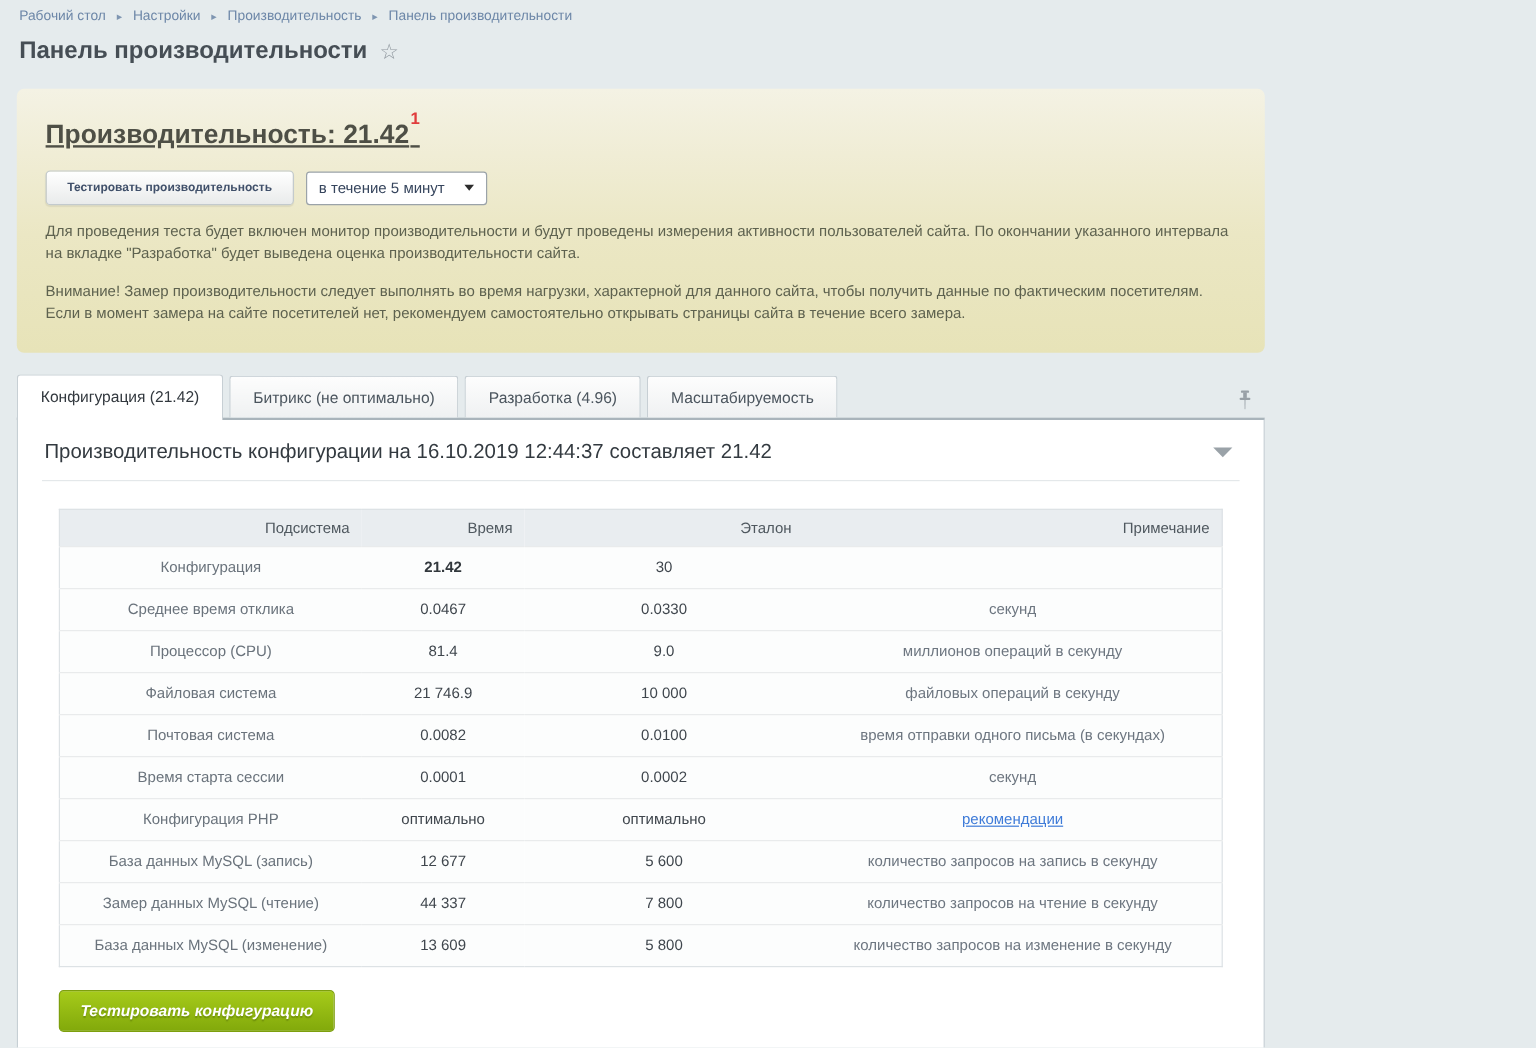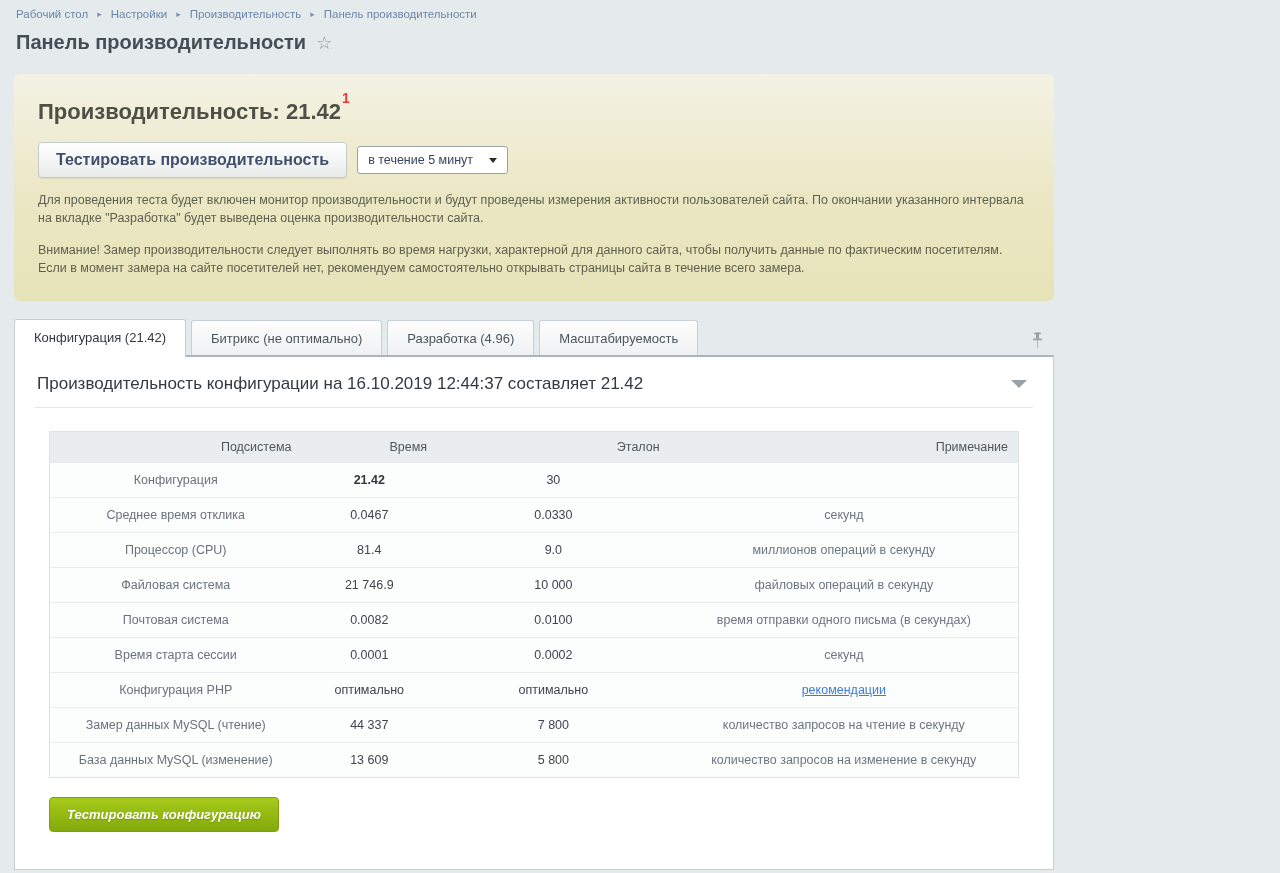--- a/index.html
+++ b/index.html
@@ -22,29 +22,29 @@
   .page-title { font-size: 20px; font-weight: bold; color: #464e55; }
   .fav-star { margin-left: 10px; font-size: 18px; color: #8f979e; cursor: pointer; line-height: 1; }
 
   
   .perf-panel {
     margin: 20px 14px 0;
     border-radius: 6px;
     background: linear-gradient(180deg, #f4f2e4 0%, #ebe7c4 55%, #e7e3b8 100%);
     padding: 24px 24px 24px;
   }
-  .perf-heading { font-size: 22px; font-weight: bold; color: #4e4f46; }
+  .perf-heading { font-size: 22px; font-weight: bold; color: #4e4f46; text-decoration: underline; }
   .perf-heading sup { color: #e03c3c; font-size: 14px; position: relative; top: -8px; margin-left: 1px; }
   .perf-controls { margin-top: 17px; display: flex; align-items: center; gap: 10px; }
   .btn-light {
     background: linear-gradient(#ffffff, #e9ebeb);
     border: 1px solid #c3cacd;
     border-radius: 4px;
     padding: 8px 17px;
-    font-size: 16px;
+    font-size: 10px;
     font-weight: bold;
     color: #40506a;
     cursor: pointer;
     box-shadow: 0 1px 1px rgba(0,0,0,0.07);
     font-family: "Liberation Sans", sans-serif;
   }
   .select-box {
     background: #ffffff;
     border: 1px solid #9ba3a9;
     border-radius: 3px;
@@ -244,20 +244,26 @@
               <td class="col-reference">0.0002</td>
               <td class="col-note">секунд</td>
             </tr>
             <tr>
               <td class="col-subsystem">Конфигурация PHP</td>
               <td class="col-score">оптимально</td>
               <td class="col-reference">оптимально</td>
               <td class="col-note"><a>рекомендации</a></td>
             </tr>
             <tr>
+              <td class="col-subsystem">База данных MySQL (запись)</td>
+              <td class="col-score">12 677</td>
+              <td class="col-reference">5 600</td>
+              <td class="col-note">количество запросов на запись в секунду</td>
+            </tr>
+            <tr>
               <td class="col-subsystem">Замер данных MySQL (чтение)</td>
               <td class="col-score">44 337</td>
               <td class="col-reference">7 800</td>
               <td class="col-note">количество запросов на чтение в секунду</td>
             </tr>
             <tr>
               <td class="col-subsystem">База данных MySQL (изменение)</td>
               <td class="col-score">13 609</td>
               <td class="col-reference">5 800</td>
               <td class="col-note">количество запросов на изменение в секунду</td>

